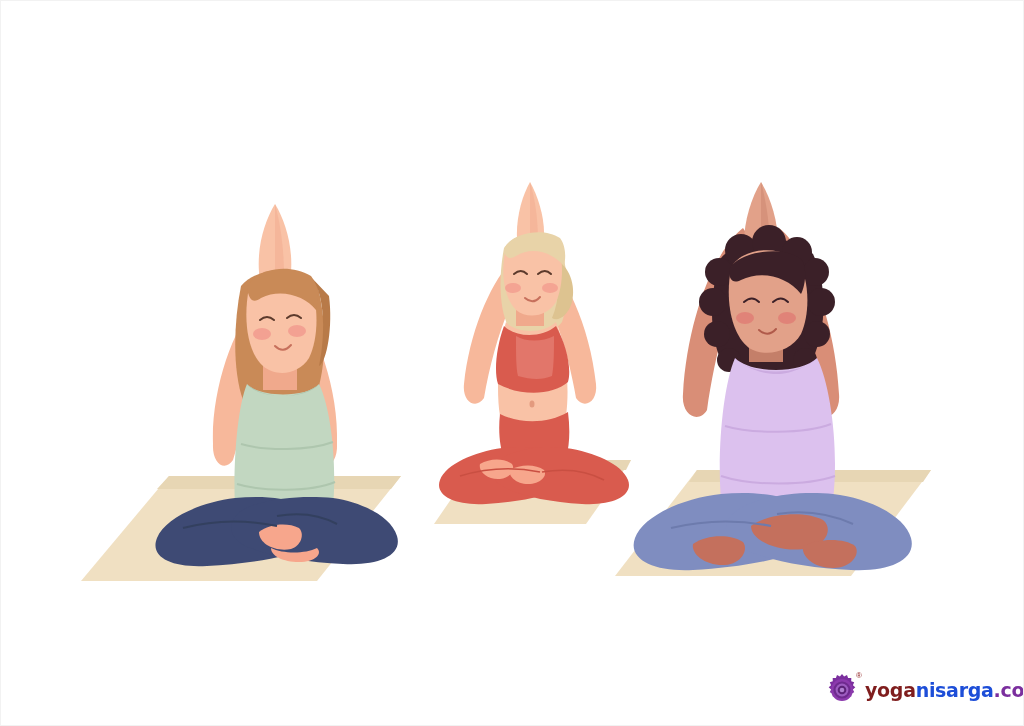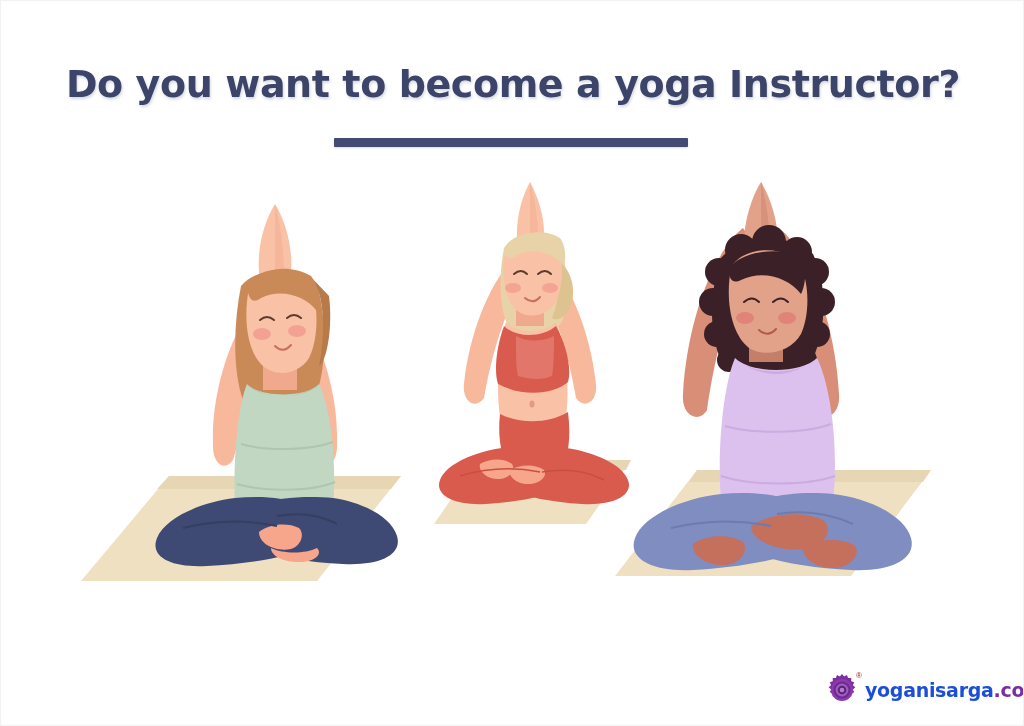--- a/index.html
+++ b/index.html
@@ -85,33 +85,29 @@
     line-height: 1;
   }
   #logo-wordmark {
     font-family: "DejaVu Sans", "Liberation Sans", sans-serif;
     font-size: 19px;
     font-weight: bold;
     letter-spacing: -0.3px;
     white-space: nowrap;
     line-height: 1;
   }
-  .wm-a { color: #1d4ed8; }
+  .wm-a { color: #7f1d1d; }
   .wm-b { color: #1d4ed8; }
   .wm-c { color: #7b2f9e; }
 </style>
 </head>
 <body>
 
 <div id="page">
 
-  <div id="headline-block">
-    <h1 id="headline">Do you want to become a yoga Instructor?</h1>
-    <div id="headline-underline"></div>
-  </div>
 
   <div id="scene">
 
     <div class="figure-slot" id="figure-slot-1">
       <svg class="figure-svg" viewBox="0 0 340 440" xmlns="http://www.w3.org/2000/svg">
 
         <g>
           <polygon points="108,300 340,300 256,405 20,405" fill="#f0e0c2"></polygon>
           <polygon points="108,300 340,300 330,313 96,313" fill="#e7d6b4"></polygon>
         </g>

